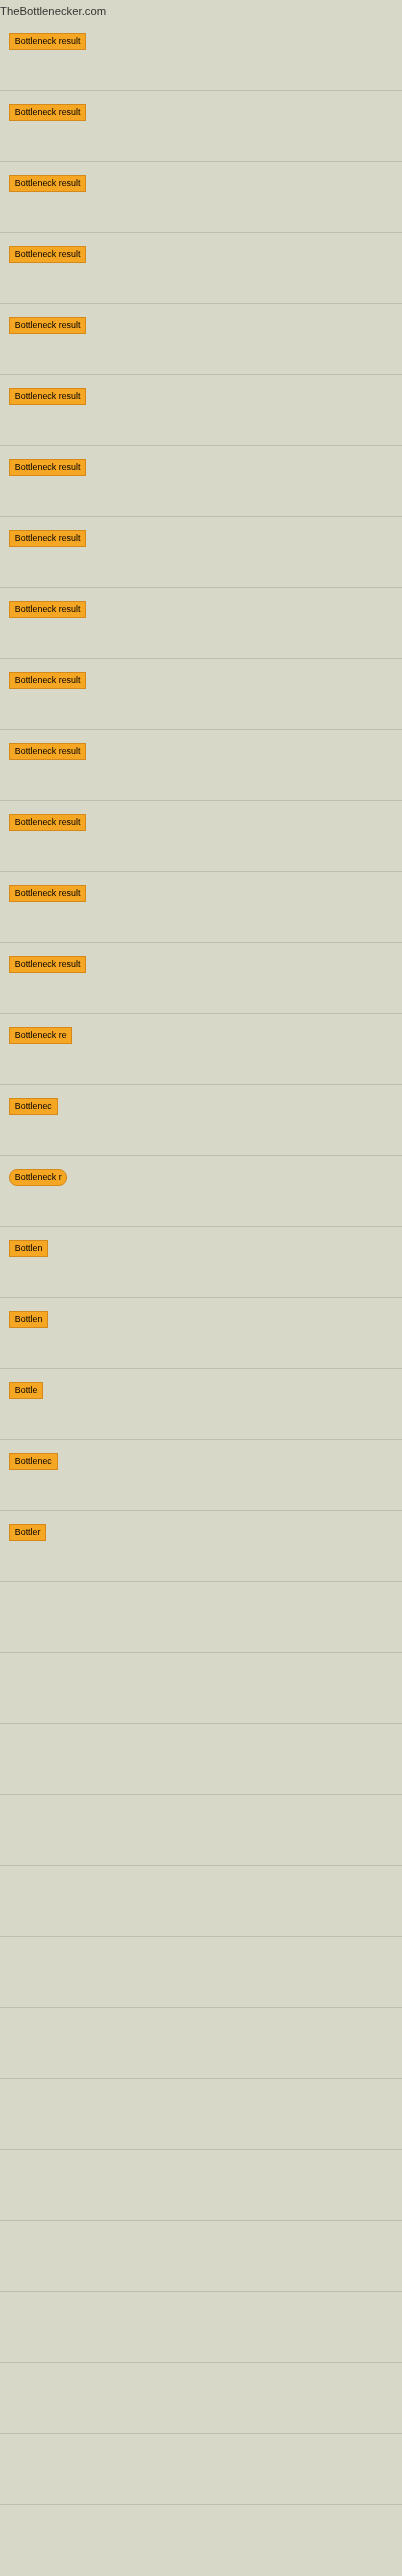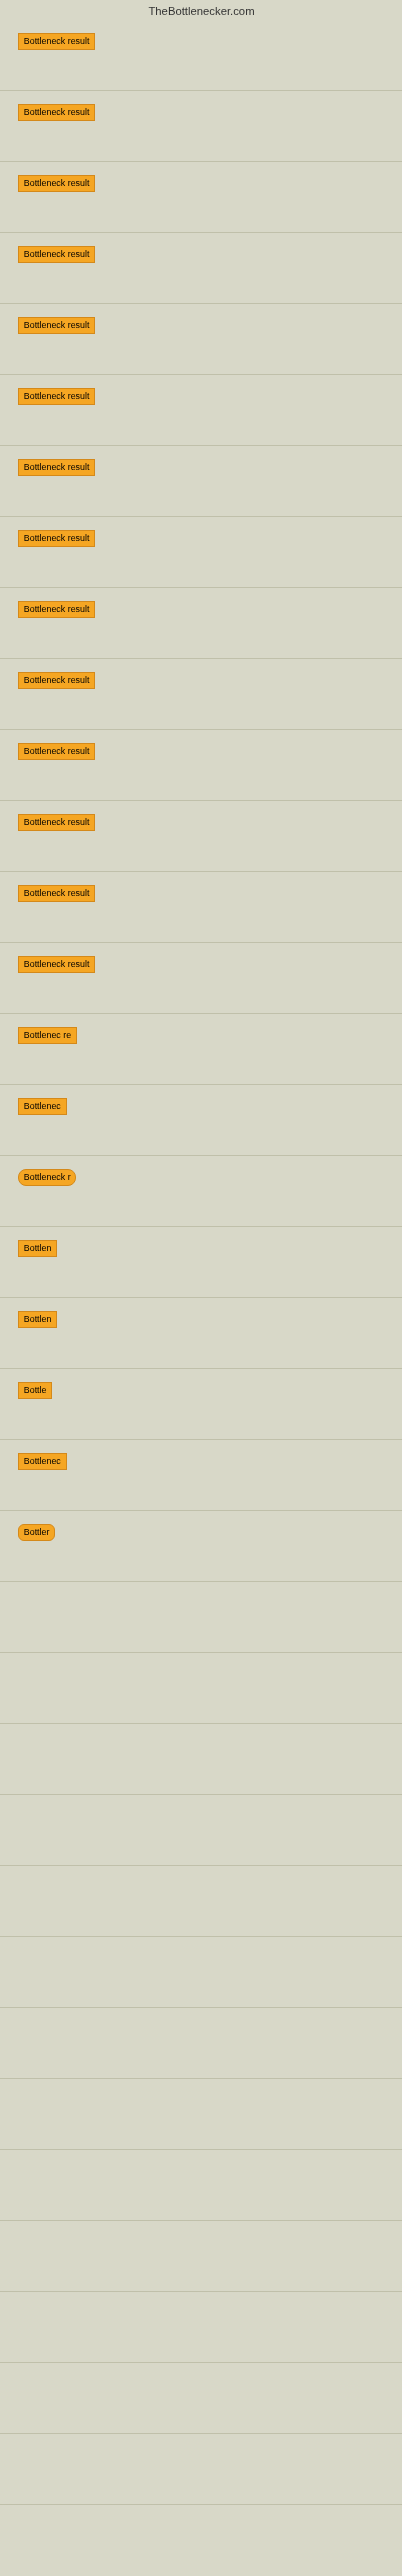--- a/index.html
+++ b/index.html
@@ -10,21 +10,21 @@
 
     body {
       width: 403px;
       min-height: 2576px;
       background-color: #d8d8c8;
       font-family: Arial, sans-serif;
       position: relative;
     }
 
     .site-title {
-      text-align: center;
+      text-align: left;
       font-size: 11.3px;
       color: #333;
       padding: 4.8px 0 3.2px 0;
       font-weight: normal;
     }
 
     .bottleneck-badge {
       background-color: #f5a623;
       border: 0.8px solid #d4891a;
       color: #000;
@@ -38,21 +38,21 @@
     .row {
       padding: 3.2px 0;
       height: 71px;
       position: relative;
       border-bottom: 0.8px solid #c0c0aa;
     }
 
     .row .bottleneck-badge {
       position: absolute;
       top: 13px;
-      left: 18px;
+      left: 9px;
     }
   </style>
 </head>
 <body>
 
 <div>
   <div class="site-title">
     <span>TheBottlenecker.com</span>
   </div>
 
@@ -93,42 +93,42 @@
       <div class="row">
         <span class="bottleneck-badge" style="max-width: 97px;">Bottleneck result</span>
       </div>
       <div class="row">
         <span class="bottleneck-badge" style="max-width: 97px;">Bottleneck result</span>
       </div>
       <div class="row">
         <span class="bottleneck-badge" style="max-width: 97px;">Bottleneck result</span>
       </div>
       <div class="row">
-        <span class="bottleneck-badge" style="max-width: 76px;">Bottlenec re</span>
+        <span class="bottleneck-badge" style="max-width: 76px;">Bottleneck re</span>
       </div>
       <div class="row">
         <span class="bottleneck-badge" style="max-width: 60px;">Bottlenec</span>
       </div>
       <div class="row">
         <span class="bottleneck-badge" style="max-width: 81px; border-radius: 8px;">Bottleneck r</span>
       </div>
       <div class="row">
         <span class="bottleneck-badge" style="max-width: 47px;">Bottlen</span>
       </div>
       <div class="row">
         <span class="bottleneck-badge" style="max-width: 47px;">Bottlen</span>
       </div>
       <div class="row">
         <span class="bottleneck-badge" style="max-width: 39px;">Bottle</span>
       </div>
       <div class="row">
         <span class="bottleneck-badge" style="max-width: 60px;">Bottlenec</span>
       </div>
       <div class="row">
-        <span class="bottleneck-badge" style="max-width: 39px; border-radius: 6px;">Bottler</span>
+        <span class="bottleneck-badge" style="max-width: 39px;">Bottler</span>
       </div>
     </div>
   <div id="empty-rows-container">
       <div class="row"></div>
       <div class="row"></div>
       <div class="row"></div>
       <div class="row"></div>
       <div class="row"></div>
       <div class="row"></div>
       <div class="row"></div>

